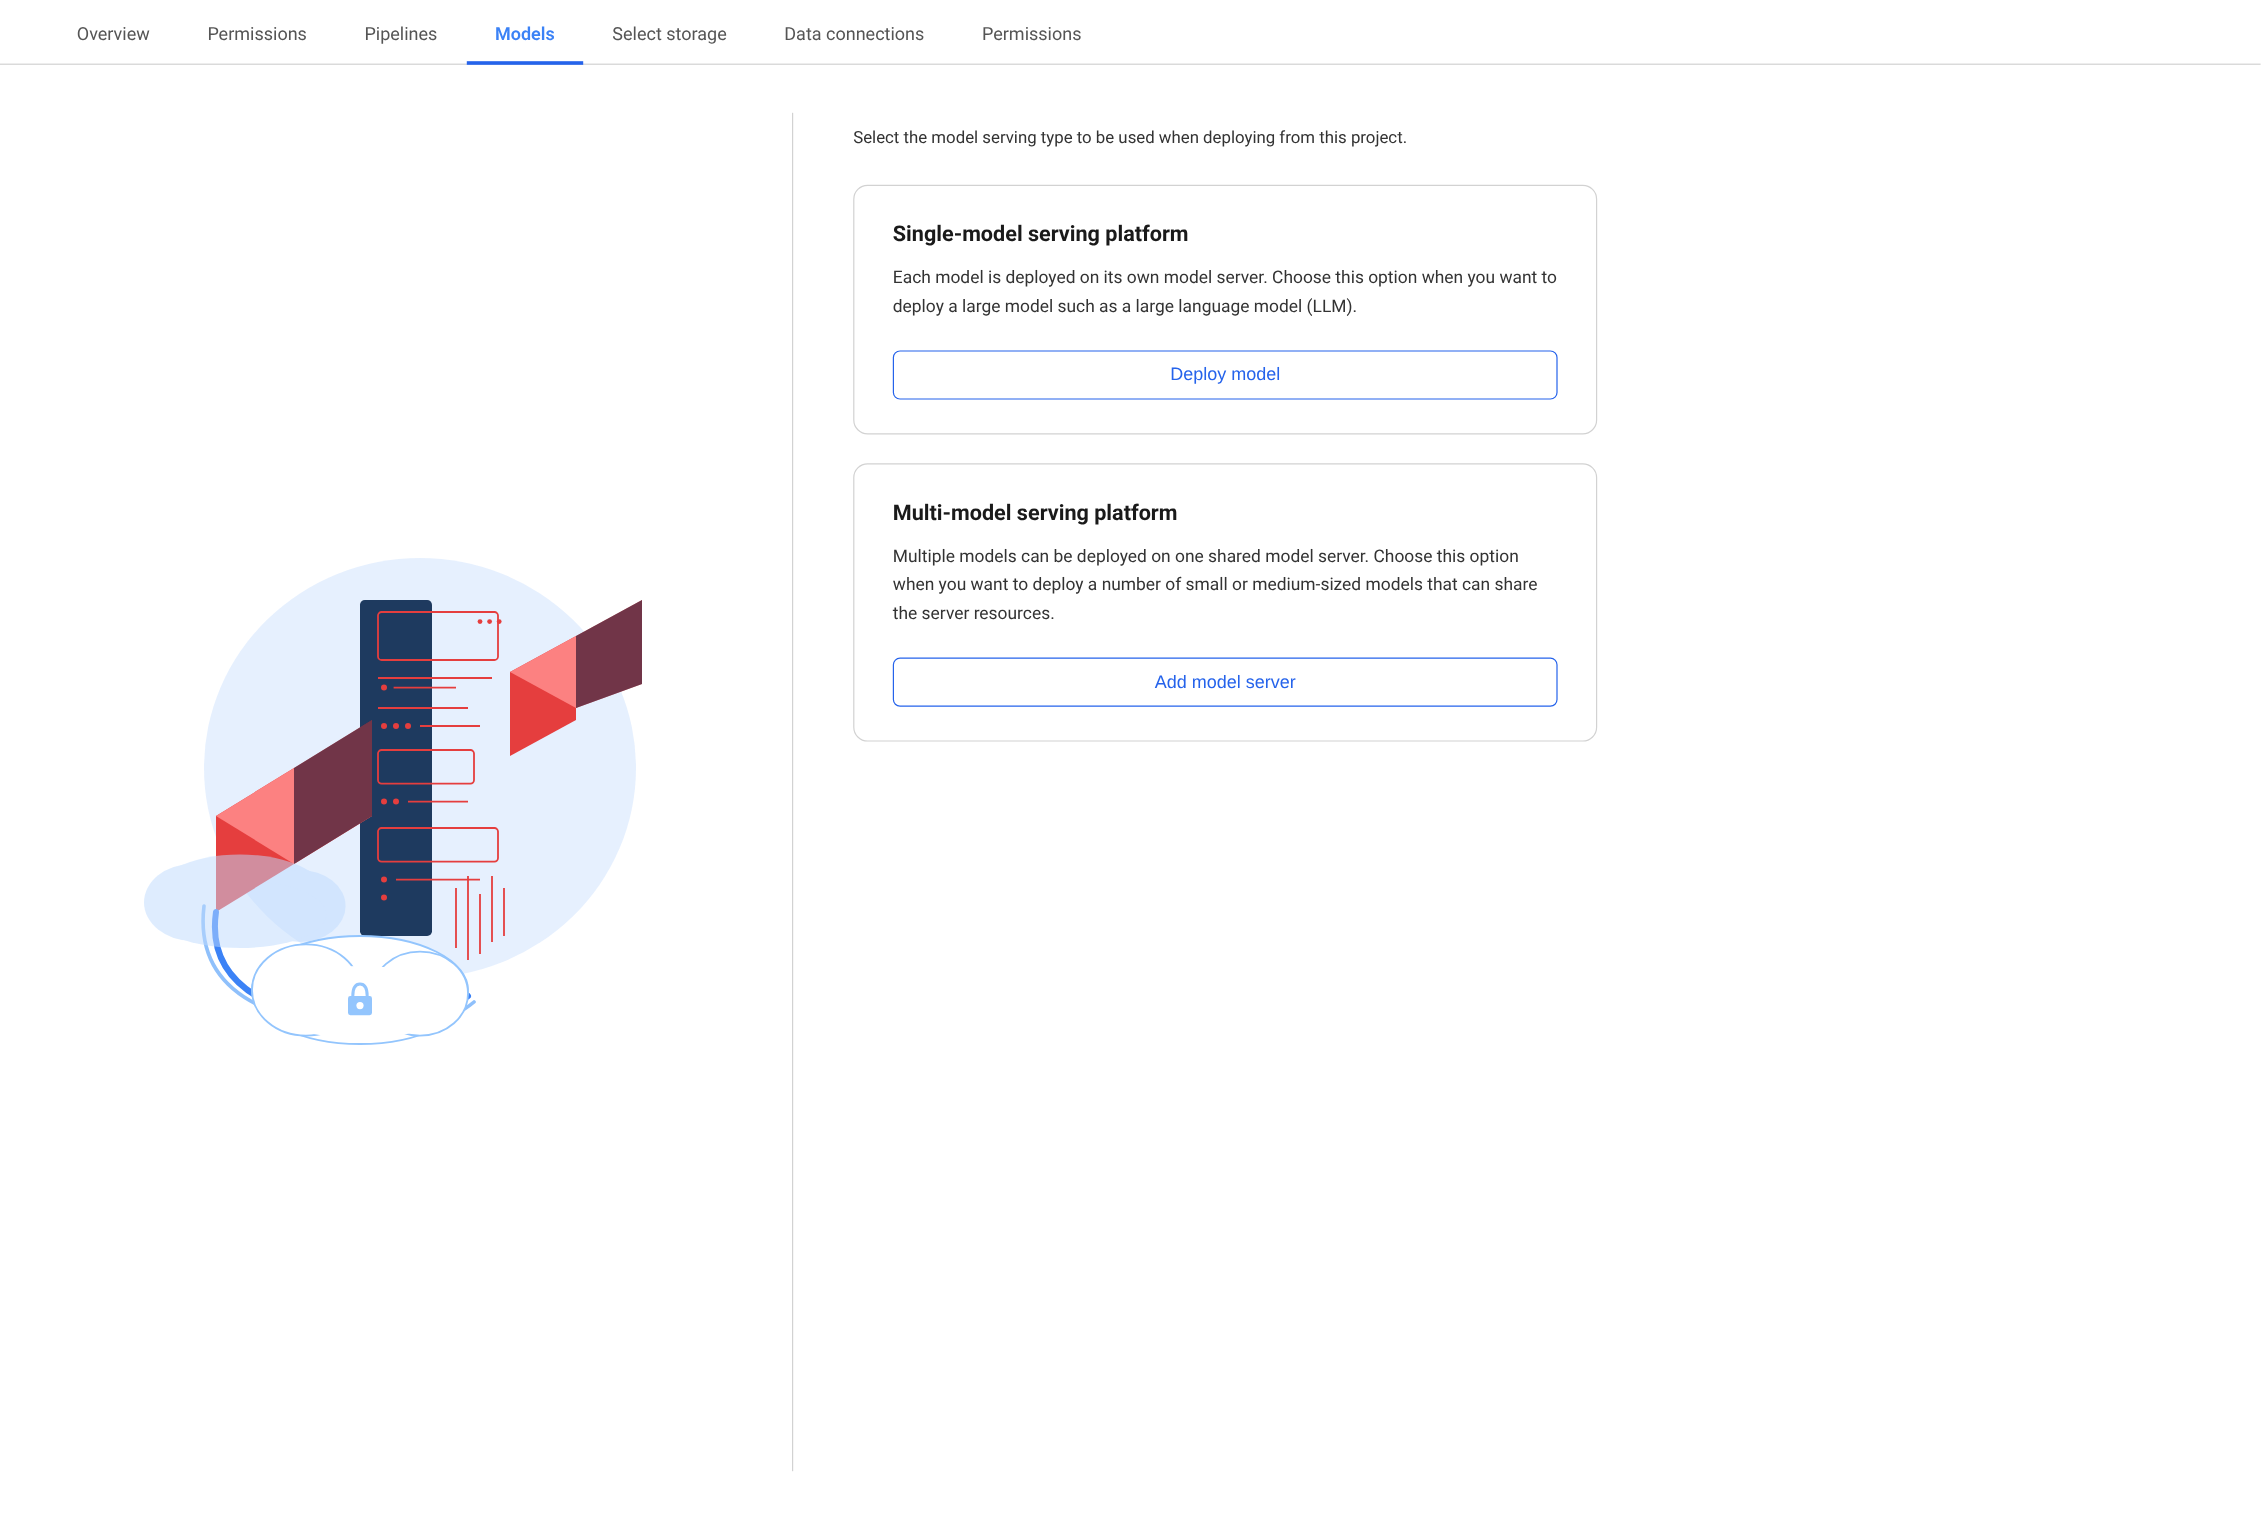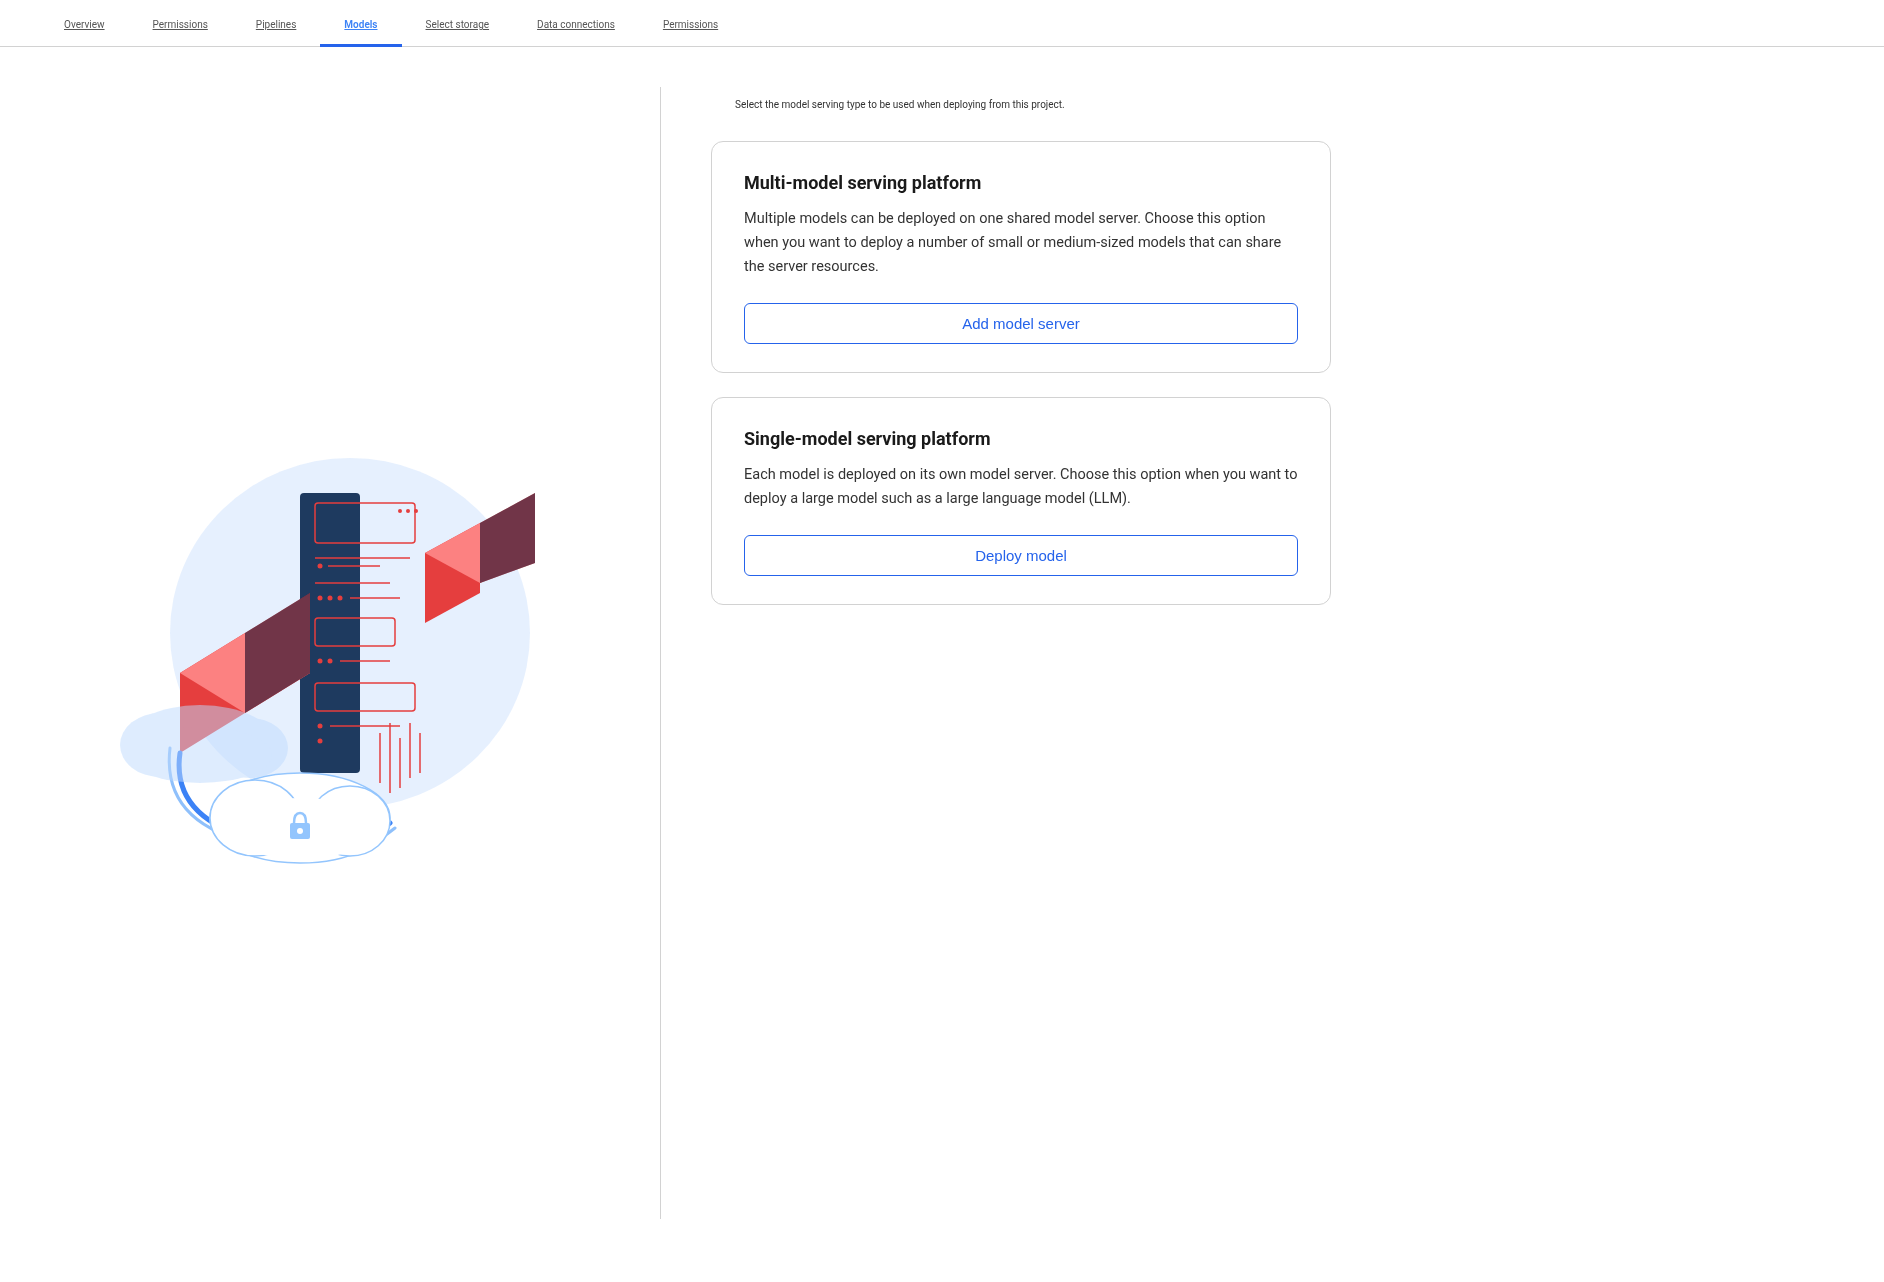--- a/index.html
+++ b/index.html
@@ -15,27 +15,26 @@
       display: flex;
       align-items: flex-end;
       border-bottom: 1px solid #d2d2d2;
       padding: 0 40px;
       gap: 0;
     }
     .tab-item {
       padding: 18px 24px 14px;
       cursor: pointer;
       color: #555;
-      font-size: 10px;
+      font-size: 15px;
       border-bottom: 3px solid transparent;
       white-space: nowrap;
       position: relative;
       bottom: -1px;
       transition: color 0.15s;
-      text-decoration: underline;
     }
     .tab-item.active {
       color: #3b82f6;
       font-weight: 600;
       border-bottom: 3px solid #2563eb;
     }
 
     
     .main-content {
       display: flex;
@@ -63,25 +62,24 @@
 
     
     .right-panel {
       flex: 1;
       padding-left: 50px;
       padding-top: 10px;
     }
 
     .intro-text {
       color: #333;
-      font-size: 10px;
+      font-size: 14px;
       line-height: 1.6;
       margin-bottom: 28px;
       max-width: 580px;
-      margin-left: 24px;
     }
 
     
     .card {
       border: 1px solid #d2d2d2;
       border-radius: 12px;
       padding: 30px 32px 28px;
       margin-bottom: 24px;
       max-width: 620px;
       background: #fff;
@@ -220,24 +218,24 @@
     </div>
   </div>
 
   <div class="divider-vertical"></div>
 
   <div class="right-panel">
     <p class="intro-text">Select the model serving type to be used when deploying from this project.</p>
 
     <div>
     <div class="card">
+          <div class="card-title">Single-model serving platform</div>
+          <p class="card-description">Each model is deployed on its own model server. Choose this option when you want to deploy a large model such as a large language model (LLM).</p>
+          <button class="card-button">Deploy model</button>
+        </div>
+        <div class="card">
           <div class="card-title">Multi-model serving platform</div>
           <p class="card-description">Multiple models can be deployed on one shared model server. Choose this option when you want to deploy a number of small or medium-sized models that can share the server resources.</p>
           <button class="card-button">Add model server</button>
         </div>
-        <div class="card">
-          <div class="card-title">Single-model serving platform</div>
-          <p class="card-description">Each model is deployed on its own model server. Choose this option when you want to deploy a large model such as a large language model (LLM).</p>
-          <button class="card-button">Deploy model</button>
-        </div>
       </div>
   </div>
 </div>
 
 </body></html>

